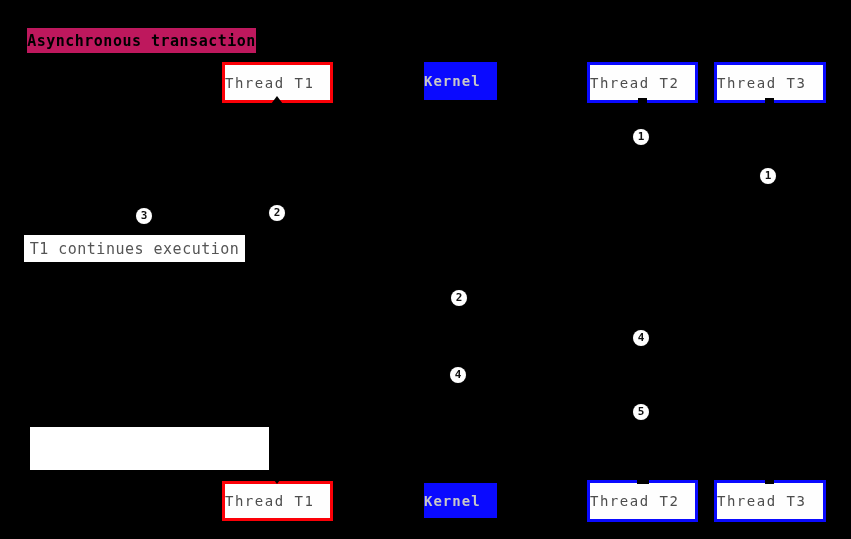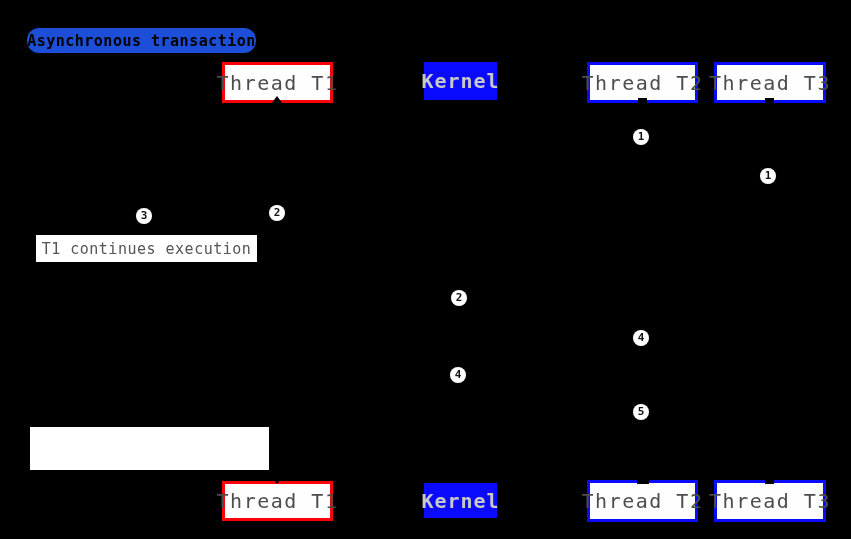--- a/index.html
+++ b/index.html
@@ -5,29 +5,29 @@
   html, body { margin: 0; padding: 0; background: #000; }
   .stage {
     position: relative;
     width: 851px; height: 539px;
     background: #000000;
     font-family: "DejaVu Sans Mono", "Liberation Mono", monospace;
     overflow: hidden;
   }
   .title-note {
     position: absolute; left: 27px; top: 28px; width: 229px; height: 25px;
-    background: #1d4ed8; color: #000000;
+    background: #be185d; color: #000000;
     font-size: 15px; font-weight: bold; letter-spacing: 0.5px;
-    display: flex; align-items: center; justify-content: center; border-radius: 12px;
+    display: flex; align-items: center; justify-content: center;
   }
   .actor {
     position: absolute; box-sizing: border-box;
     background: #fefefe; border: 3px solid #0a0aff;
-    color: #4d4d4d; font-size: 20px; letter-spacing: 1.5px;
-    display: flex; align-items: center; justify-content: center;
+    color: #4d4d4d; font-size: 14px; letter-spacing: 1.5px;
+    display: flex; align-items: center; 
     white-space: nowrap;
   }
   .actor.red { border-color: #fb0007; }
   .actor.kernel {
     background: #0a0aff; border: none; color: #c8c8c8; letter-spacing: 1px; font-weight: bold;
   }
   .note {
     position: absolute; background: #ffffff; color: #555555;
     font-size: 15px; letter-spacing: 0.5px;
     display: flex; align-items: center; justify-content: center;
@@ -84,21 +84,21 @@
     <span>Thread T3</span>
   </div>
 
   <div class="tri-up" style="left:271px; top:96px;"></div>
   <div class="notch" style="left:638px; top:98px; width:9px; height:6px;"></div>
   <div class="notch" style="left:765px; top:98px; width:9px; height:6px;"></div>
   <div class="tri-down" style="left:271px; top:476px;"></div>
   <div class="notch" style="left:637px; top:478px; width:12px; height:6px;"></div>
   <div class="notch" style="left:765px; top:478px; width:9px; height:6px;"></div>
 
-  <div class="note" style="left:36px; top:235px; width:221px; height:27px;">T1 continues execution</div>
+  <div class="note" style="left:24px; top:235px; width:221px; height:27px;">T1 continues execution</div>
   <div class="note" style="left:30px; top:427px; width:239px; height:43px;"></div>
 
   <div class="marker" style="left:633px; top:129px;">1</div>
   <div class="marker" style="left:760px; top:168px;">1</div>
   <div class="marker" style="left:269px; top:205px;">2</div>
   <div class="marker" style="left:136px; top:208px;">3</div>
   <div class="marker" style="left:451px; top:290px;">2</div>
   <div class="marker" style="left:633px; top:330px;">4</div>
   <div class="marker" style="left:450px; top:367px;">4</div>
   <div class="marker" style="left:633px; top:404px;">5</div>

